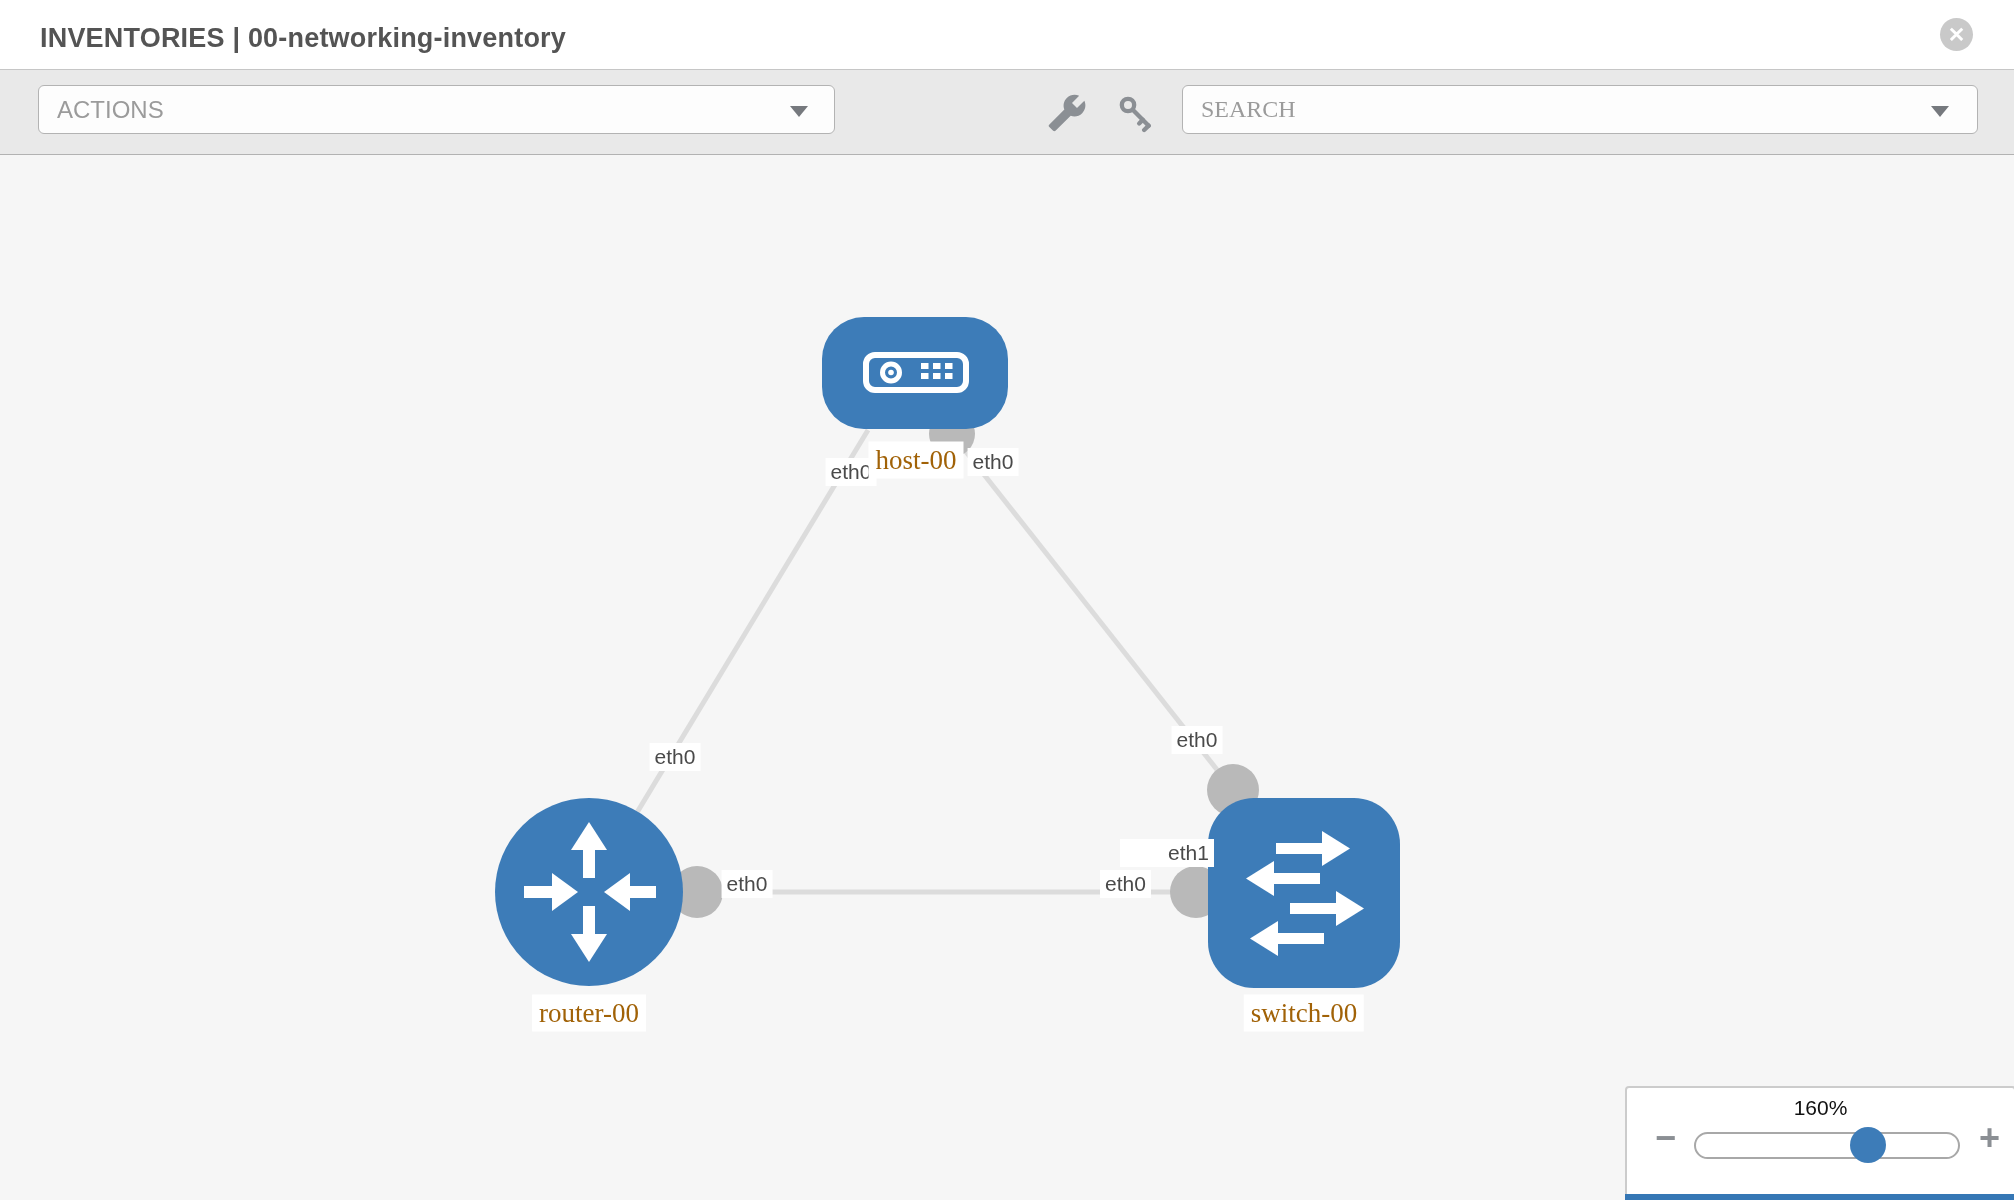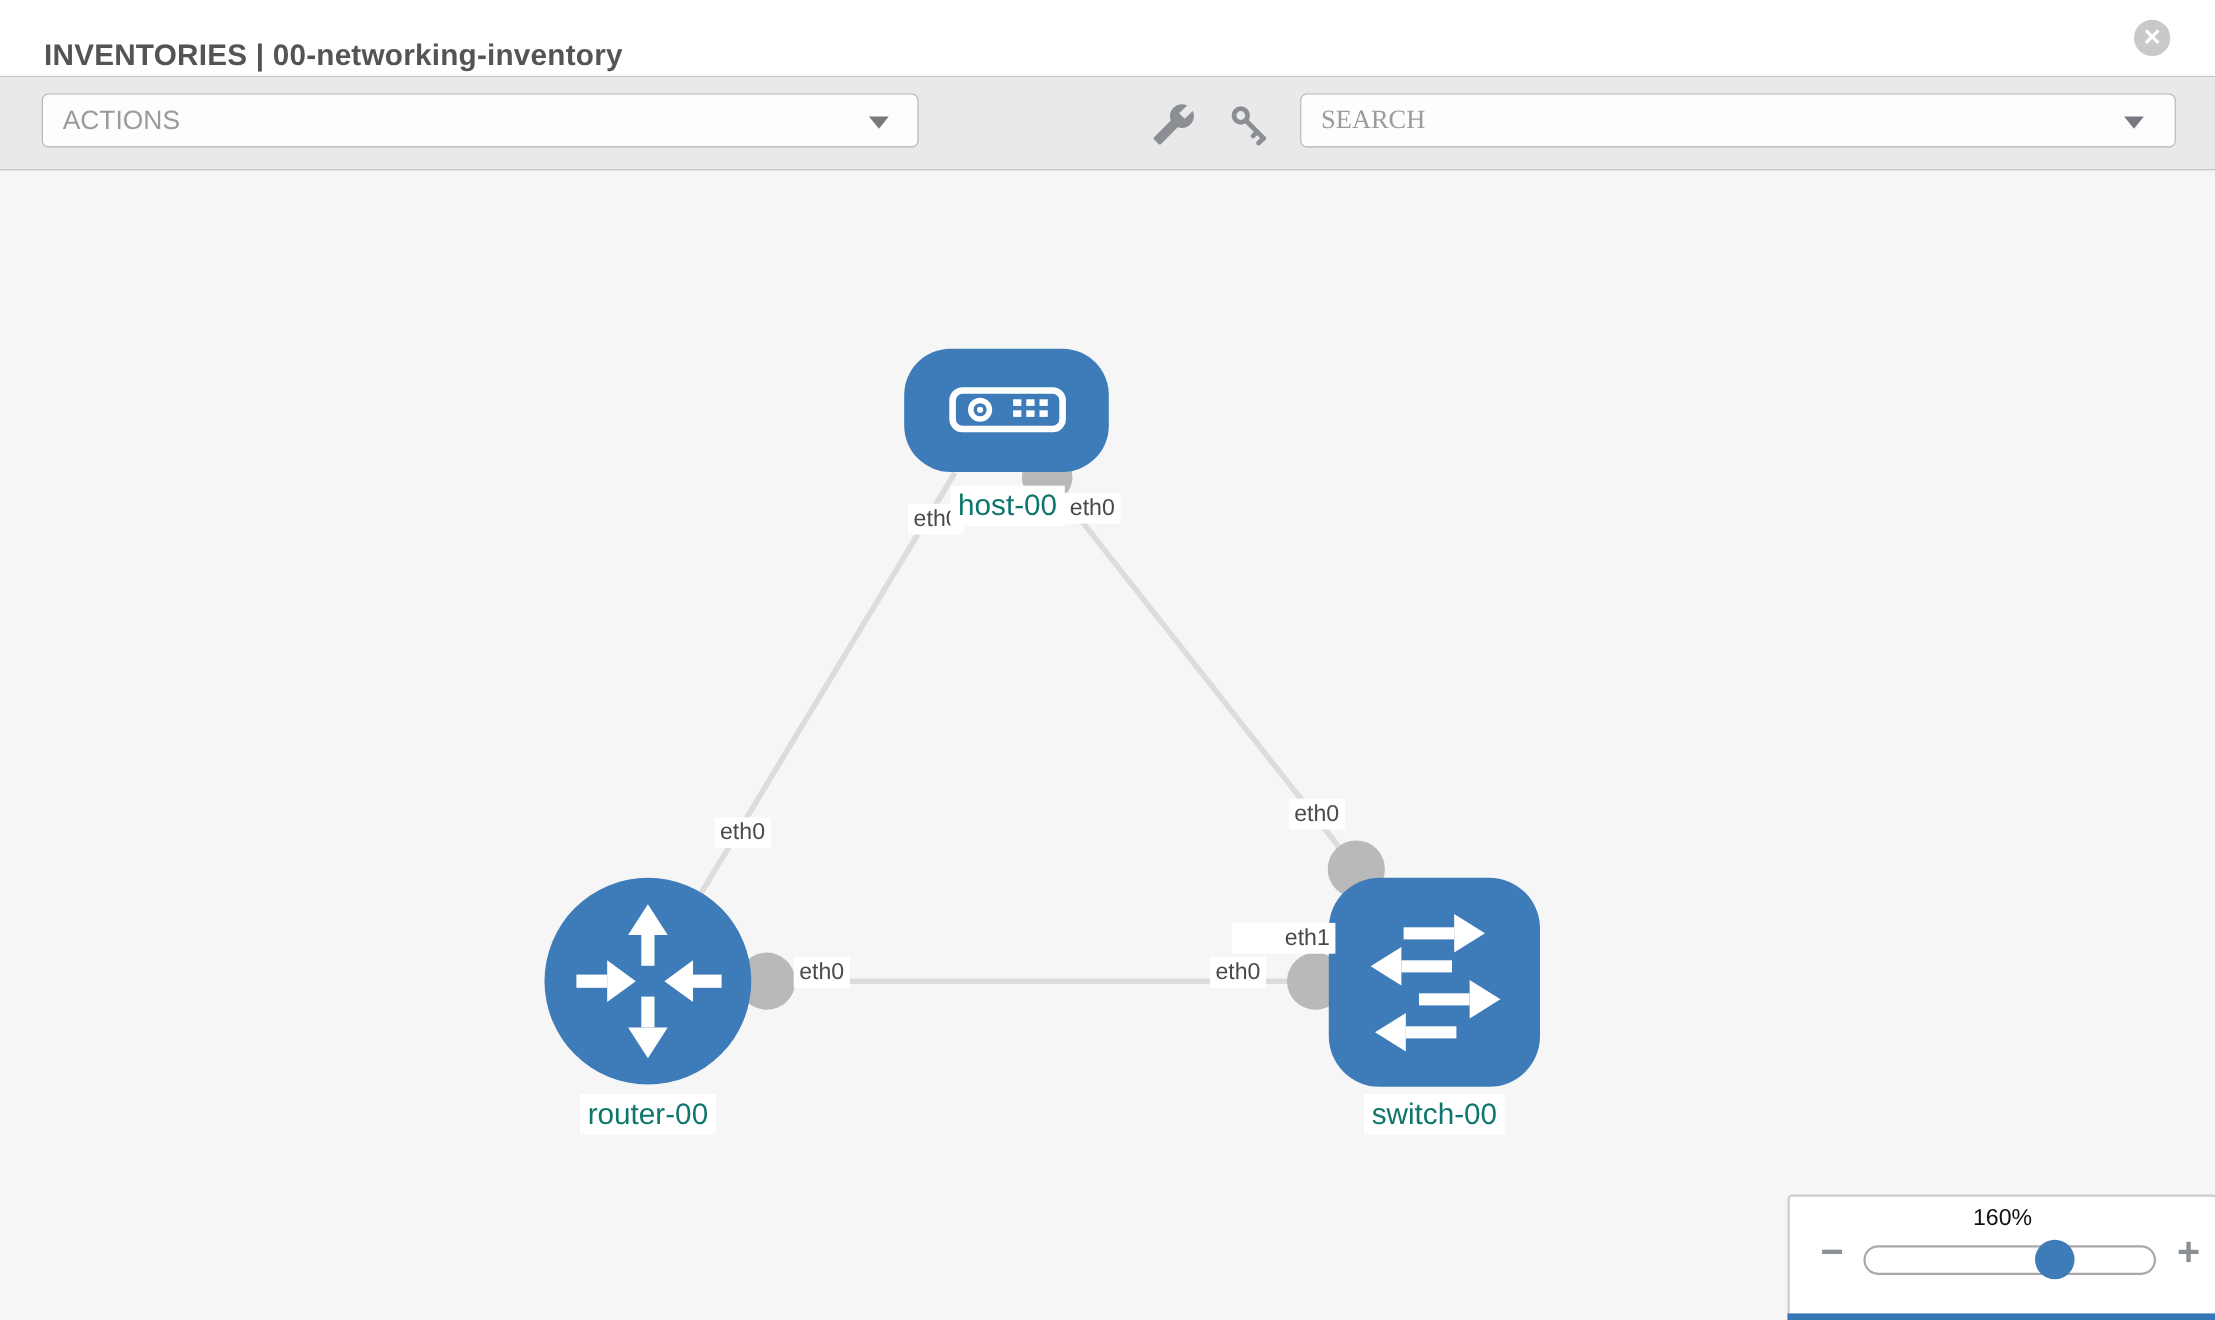--- a/index.html
+++ b/index.html
@@ -1,21 +1,21 @@
 <!DOCTYPE html>
 <html><head>
 <meta charset="utf-8">
 <style>
   * { margin:0; padding:0; box-sizing:border-box; }
   html,body { width:2014px; height:1200px; overflow:hidden;
     font-family:"Liberation Sans", sans-serif; background:#f6f6f6; }
 
   
   .header { position:absolute; top:0; left:0; width:2014px; height:69px; background:#ffffff; }
-  .page-title { position:absolute; left:40px; top:16px; line-height:69px;
+  .page-title { position:absolute; left:40px; top:4px; line-height:69px;
     font-size:27px; font-weight:700; color:#545454; letter-spacing:0.2px; }
   .close-btn { position:absolute; left:1940px; top:18px; width:33px; height:33px;
     border-radius:50%; background:#c9c9c9; color:#ffffff; text-align:center;
     line-height:33px; font-size:21px; font-weight:700; cursor:pointer; }
 
   
   .toolbar { position:absolute; top:69px; left:0; width:2014px; height:86px;
     background:#e9e9e9; border-top:1px solid #c6c6c6; border-bottom:1px solid #b2b2b2; }
   .select-box { position:absolute; top:15px; height:49px; background:#fdfdfd;
     border:1px solid #b3b3b3; border-radius:6px; font-size:24px; color:#9b9b9b;
@@ -29,21 +29,21 @@
   .caret-search { right:28px; }
   .tool-icon { position:absolute; top:23px; width:40px; height:40px; cursor:pointer; }
   .icon-wrench { left:1047px; }
   .icon-key { left:1116px; }
 
   
   .canvas { position:absolute; top:155px; left:0; width:2014px; height:1045px; background:#f6f6f6; }
   .topo { position:absolute; top:0; left:0; }
 
   .node-label { position:absolute; transform:translate(-50%,-50%);
-    background:#ffffff; color:#0f766e; font-size:27px; padding:3px 7px; white-space:nowrap; }
+    background:#ffffff; color:#a16207; font-size:27px; padding:3px 7px; white-space:nowrap;font-family:Liberation Serif, serif; }
   .iface-label { position:absolute; transform:translate(-50%,-50%);
     background:#ffffff; color:#4a4a4a; font-size:21px; padding:2px 5px; white-space:nowrap; }
   .iface-left { transform:translate(0,-50%); }
 
   
   .zoom-panel { position:absolute; left:1625px; top:931px; width:391px; height:116px;
     background:#ffffff; border:2px solid #cccccc; border-radius:4px; }
   .zoom-value { margin-top:8px; text-align:center; font-size:21px; color:#111111; }
   .zoom-minus, .zoom-plus { position:absolute; top:30px; font-size:36px; font-weight:700;
     color:#8b8f94; cursor:pointer; line-height:40px; }

